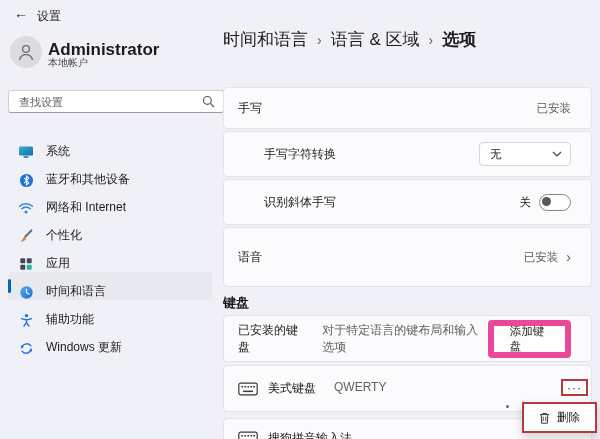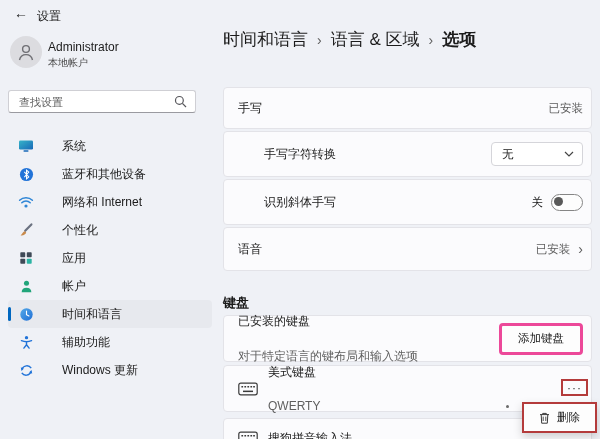--- a/index.html
+++ b/index.html
@@ -4,57 +4,57 @@
 <style>
   html,body{margin:0;padding:0;}
   #page{position:relative;width:600px;height:439px;background:#eff1f6;overflow:hidden;
         font-family:"Liberation Sans","DejaVu Sans",sans-serif;color:#1b1b1b;}
   
   .backbtn{position:absolute;left:14px;top:5px;font-size:14px;color:#1b1b1b;cursor:pointer;}
   .apptitle{position:absolute;left:37px;top:8px;font-size:12px;}
   
   .avatar{position:absolute;left:10px;top:36px;width:32px;height:32px;border-radius:50%;
           background:#dcdce0;display:flex;align-items:center;justify-content:center;}
-  .uname{position:absolute;left:48px;top:40px;font-size:12px;font-weight:normal;}
+  .uname{position:absolute;left:48px;top:40px;font-size:17px;font-weight:bold;}
   .utype{position:absolute;left:48px;top:56px;font-size:10px;color:#4a4a4a;}
   
-  .search{position:absolute;left:8px;top:90px;width:188px;height:23px;background:#fff;
+  .search{position:absolute;left:8px;top:90px;width:216px;height:23px;background:#fff;
           border:1px solid #cfcfd4;border-bottom-color:#9a9aa0;border-radius:3px;
           display:flex;align-items:center;box-sizing:border-box;padding:0 8px;}
   .search input{border:none;outline:none;flex:1;font-size:11px;color:#333;background:transparent;
           font-family:inherit;min-width:0;}
   .search input::placeholder{color:#5f5f5f;opacity:1;}
   
   .sidebar{position:absolute;left:8px;top:132px;width:204px;}
-  .sitem{height:28px;display:flex;align-items:center;padding-left:10px;gap:28px;
+  .sitem{height:28px;display:flex;align-items:flex-end;padding-left:10px;gap:12px;
          font-size:12px;border-radius:4px;position:relative;cursor:pointer;}
   .sitem .sicon{width:16px;height:16px;flex:0 0 16px;display:flex;align-items:center;justify-content:center;}
   .sitem.selected{background:#e7e9ee;}
   .sitem.selected::before{content:"";position:absolute;left:0px;top:7px;width:3px;height:14px;
          background:#0067c0;border-radius:2px;}
   
   .crumb{position:absolute;left:223px;top:28px;font-size:17px;display:flex;align-items:center;gap:9px;}
   .crumb .sep{color:#5d5d5d;font-size:14px;}
   .crumb .last{font-weight:bold;}
   .card{position:absolute;left:223px;width:369px;background:#fbfbfd;border:1px solid #e3e3e8;
         border-radius:4px;box-sizing:border-box;display:flex;align-items:center;
-        padding:0 8px 0 14px;font-size:12px;}
+        padding:0 20px 0 14px;font-size:12px;}
   .gray{color:#5d5d5d;font-size:11.5px;}
   .right{margin-left:auto;display:flex;align-items:center;gap:8px;}
   .indent{padding-left:40px;}
   .dropdown{width:92px;height:24px;background:#fff;border:1px solid #d5d5da;border-radius:4px;
         display:flex;align-items:center;box-sizing:border-box;padding:0 8px 0 10px;font-size:11.5px;cursor:pointer;}
   .dropdown svg{margin-left:auto;}
   .toggle{width:30px;height:15px;border:1px solid #858585;border-radius:9px;background:#fdfdfd;
         position:relative;cursor:pointer;}
   .toggle .knob{position:absolute;left:2px;top:2px;width:9px;height:9px;border-radius:50%;background:#595959;}
   .sectionlbl{position:absolute;left:223px;top:294px;font-size:13px;font-weight:bold;}
-  .btn{height:26px;background:#fdfdfd;border:3px solid #ec4899;border-radius:4px;
+  .btn{height:26px;background:#fdfdfd;border:6px solid #ec4899;border-radius:4px;
        font-size:11.5px;display:flex;align-items:center;justify-content:center;padding:0 16px;cursor:pointer;}
-  .twoLine{display:flex;flex-direction:column;justify-content:center;gap:18px;}
+  .twoLine{display:flex;flex-direction:row;justify-content:center;gap:18px;}
   .subtxt{font-size:12px;color:#5f5f5f;}
   .kbicon{width:20px;height:16px;margin-right:10px;flex:0 0 20px;}
   
   .morebox{position:absolute;left:561px;top:379px;width:27px;height:17px;border:2px solid #b43b3b;
         box-sizing:border-box;display:flex;align-items:center;justify-content:center;
         font-size:12px;color:#333;letter-spacing:1px;background:transparent;cursor:pointer;z-index:5;}
   .popup{position:absolute;left:522px;top:402px;width:75px;height:31px;border:2px solid #b43b3b;
         box-sizing:border-box;background:#fdfdfd;box-shadow:0 4px 10px rgba(0,0,0,.18);
         display:flex;align-items:center;justify-content:center;gap:7px;font-size:11.5px;z-index:6;cursor:pointer;}
   .dot{position:absolute;left:506px;top:405px;width:3px;height:3px;border-radius:50%;background:#6a6a6a;}
@@ -132,29 +132,20 @@
       <span class="sicon">
         <svg width="14" height="14" viewBox="0 0 16 16">
         <rect x="1.5" y="1.5" width="5.6" height="5.6" rx="0.9" fill="#3f4a57"></rect>
         <rect x="8.9" y="1.5" width="5.6" height="5.6" rx="0.9" fill="#3f4a57"></rect>
         <rect x="1.5" y="8.9" width="5.6" height="5.6" rx="0.9" fill="#3f4a57"></rect>
         <rect x="8.9" y="8.9" width="5.6" height="5.6" rx="0.9" fill="#2bb3a3"></rect>
           </svg>
       </span>
       <span>应用</span>
     </div>
-    <div class="sitem">
-      <span class="sicon">
-        <svg width="15" height="15" viewBox="0 0 16 16">
-        <circle cx="8" cy="4.6" r="2.7" fill="#21a57a"></circle>
-        <path d="M2.8 14 c0-3 2.3-4.6 5.2-4.6 s5.2 1.6 5.2 4.6 z" fill="#21a57a"></path>
-          </svg>
-      </span>
-      <span>帐户</span>
-    </div>
     <div class="sitem selected">
       <span class="sicon">
         <svg width="15" height="15" viewBox="0 0 16 16">
             <defs>
               <linearGradient id="gglobe" x1="0" y1="0" x2="1" y2="1">
                 <stop offset="0" stop-color="#55a9e8"></stop>
                 <stop offset="1" stop-color="#1f6fd6"></stop>
               </linearGradient>
             </defs>
         <circle cx="8" cy="8" r="6.6" fill="url(#gglobe)"></circle>
@@ -213,21 +204,21 @@
   <div class="card indent" style="top:179px;height:46px;">
     <span>识别斜体手写</span>
     <div class="right">
       <span style="font-size:11.5px;">关</span>
       <div class="toggle">
         <div class="knob"></div>
       </div>
     </div>
   </div>
 
-  <div class="card" style="top:227px;height:44px;">
+  <div class="card" style="top:227px;height:60px;">
     <span>语音</span>
     <div class="right">
       <span class="gray">已安装</span>
       <span class="gray" style="font-size:14px;">›</span>
     </div>
   </div>
 
   <div class="sectionlbl">键盘</div>
 
   <div class="card" style="top:315px;height:47px;">

